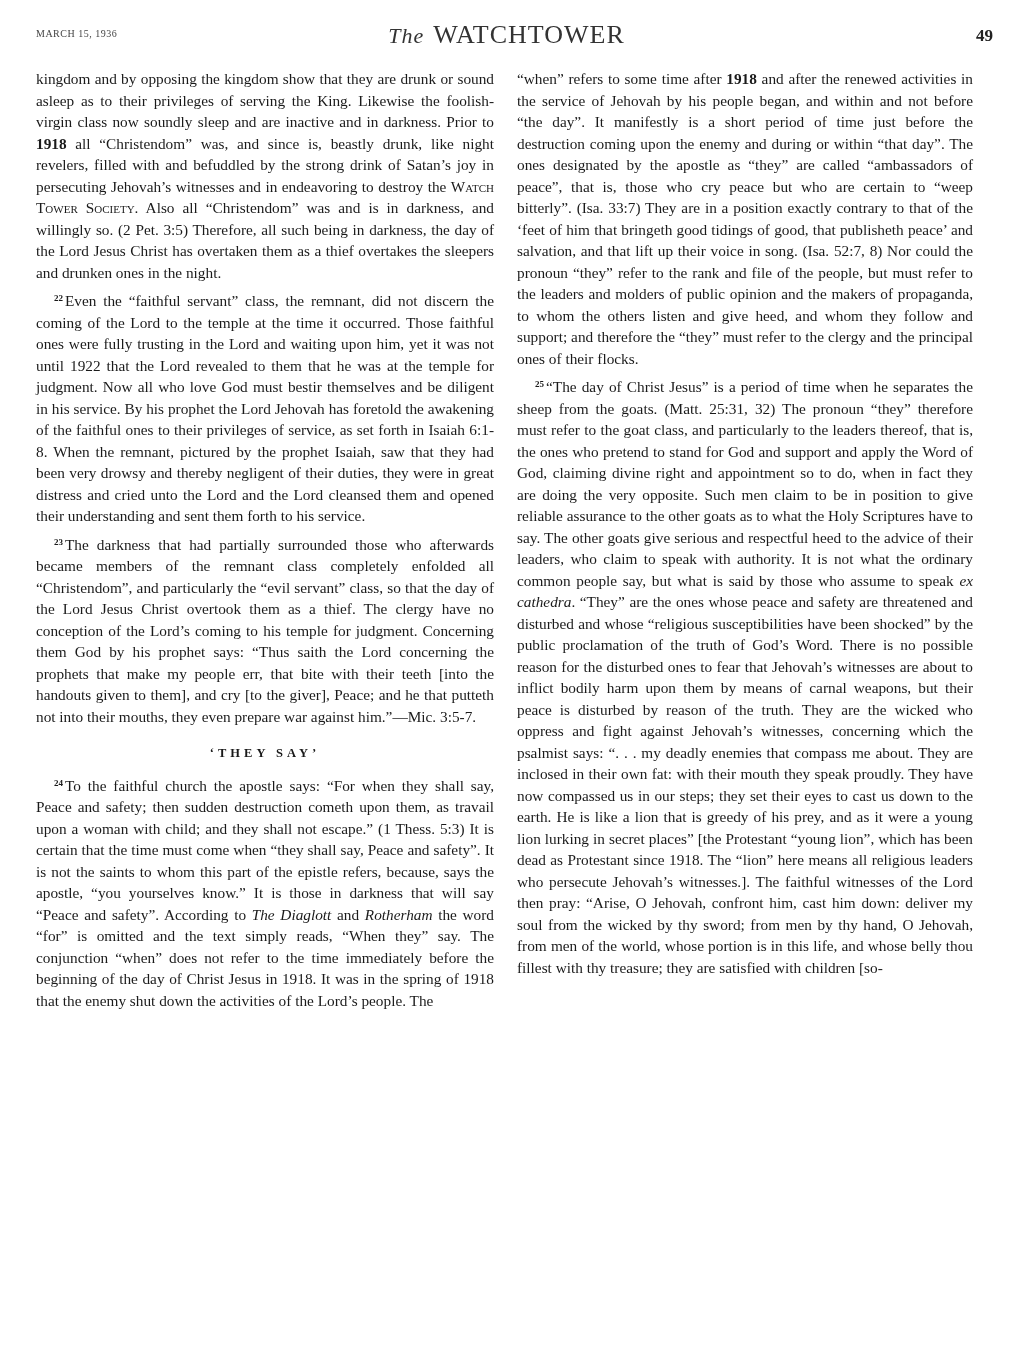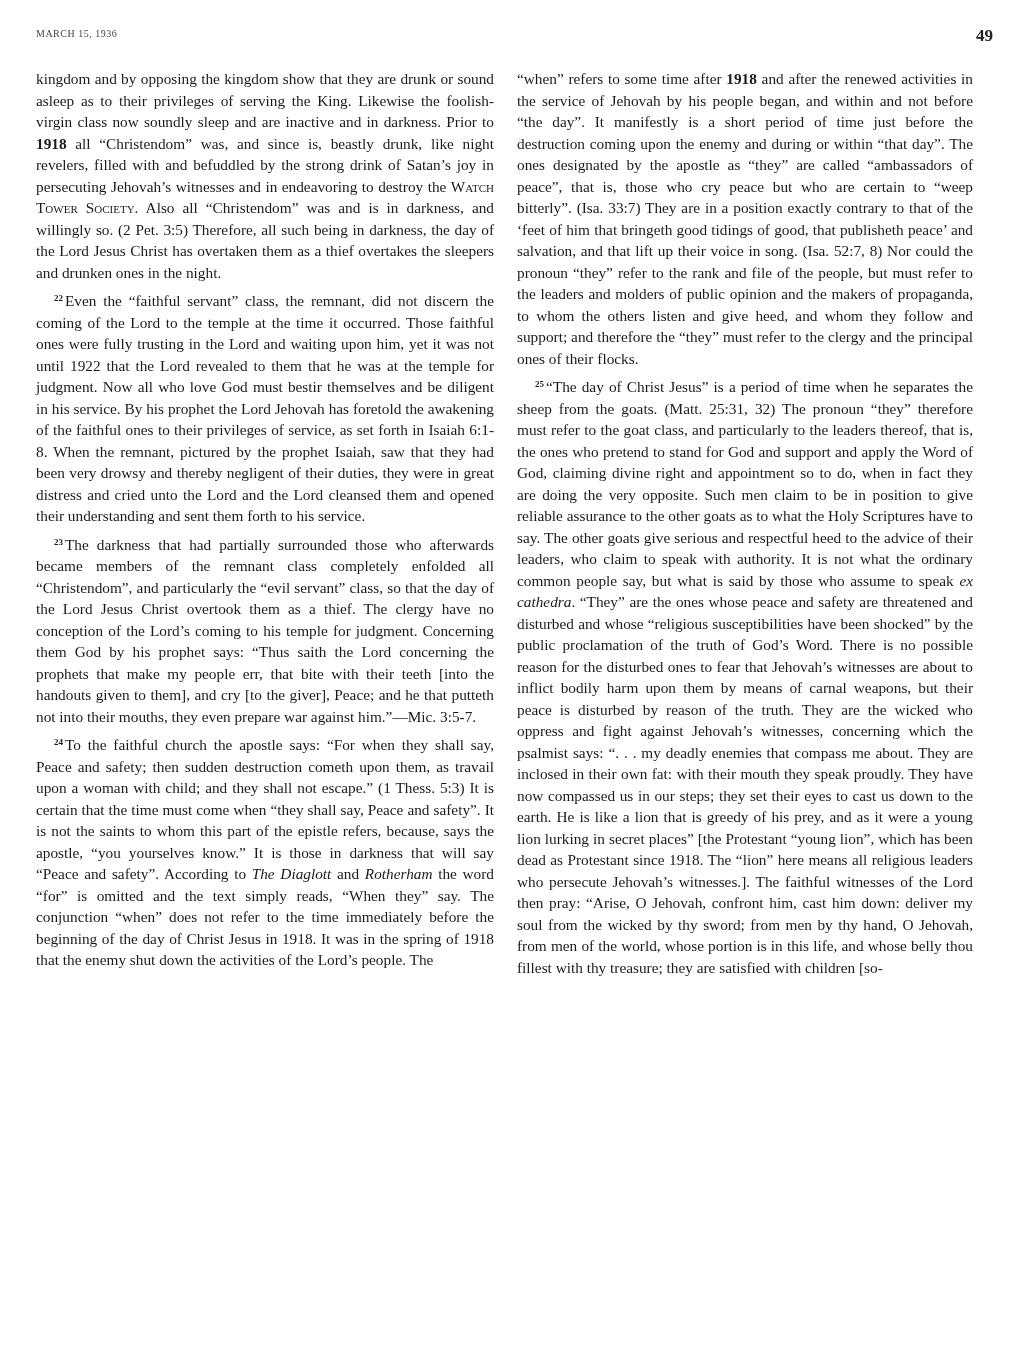--- a/index.html
+++ b/index.html
@@ -39,30 +39,35 @@
   .subhead {
     text-align: center; font-size: 12.5px; font-weight: bold; letter-spacing: 4px;
     margin: 16px 0 8px 0;
   }
 </style>
 </head>
 <body>
 
 <div class="header">
   <span class="hdr-date">MARCH 15, 1936</span>
+  <div class="hdr-title">
+    <span class="the">The</span>
+    <span>WATCHTOWER</span>
+  </div>
   <span class="hdr-page">49</span>
 </div>
 
 <div class="col left">
   <p><span>kingdom and by opposing the kingdom show that they are drunk or sound asleep as to their privileges of serving the King. Likewise the foolish-virgin class now soundly sleep and are inactive and in darkness. Prior to </span><span class="b">1918</span><span> all “Christendom” was, and since is, beastly drunk, like night revelers, filled with and befuddled by the strong drink of Satan’s joy in persecuting Jehovah’s witnesses and in endeavoring to destroy the </span><span class="sc">Watch Tower Society</span><span>. Also all “Christendom” was and is in darkness, and willingly so. (2 Pet. 3:5) Therefore, all such being in darkness, the day of the Lord Jesus Christ has overtaken them as a thief overtakes the sleepers and drunken ones in the night.</span></p>
 
   <p class="indent"><sup class="num">22</sup><span>Even the “faithful servant” class, the remnant, did not discern the coming of the Lord to the temple at the time it occurred. Those faithful ones were fully trusting in the Lord and waiting upon him, yet it was not until 1922 that the Lord revealed to them that he was at the temple for judgment. Now all who love God must bestir themselves and be diligent in his service. By his prophet the Lord Jehovah has foretold the awakening of the faithful ones to their privileges of service, as set forth in Isaiah 6:1-8. When the remnant, pictured by the prophet Isaiah, saw that they had been very drowsy and thereby negligent of their duties, they were in great distress and cried unto the Lord and the Lord cleansed them and opened their understanding and sent them forth to his service.</span></p>
 
   <p class="indent"><sup class="num">23</sup><span>The darkness that had partially surrounded those who afterwards became members of the remnant class completely enfolded all “Christendom”, and particularly the “evil servant” class, so that the day of the Lord Jesus Christ overtook them as a thief. The clergy have no conception of the Lord’s coming to his temple for judgment. Concerning them God by his prophet says: “Thus saith the Lord concerning the prophets that make my people err, that bite with their teeth [into the handouts given to them], and cry [to the giver], Peace; and he that putteth not into their mouths, they even prepare war against him.”—Mic. 3:5-7.</span></p>
 
+  <div class="subhead">‘THEY SAY’</div>
 
   <p class="indent"><sup class="num">24</sup><span>To the faithful church the apostle says: “For when they shall say, Peace and safety; then sudden destruction cometh upon them, as travail upon a woman with child; and they shall not escape.” (1 Thess. 5:3) It is certain that the time must come when “they shall say, Peace and safety”. It is not the saints to whom this part of the epistle refers, because, says the apostle, “you yourselves know.” It is those in darkness that will say “Peace and safety”. According to </span><span class="it">The Diaglott</span><span> and </span><span class="it">Rotherham</span><span> the word “for” is omitted and the text simply reads, “When they” say. The conjunction “when” does not refer to the time immediately before the beginning of the day of Christ Jesus in 1918. It was in the spring of 1918 that the enemy shut down the activities of the Lord’s people. The</span></p>
 </div>
 
 <div class="col right">
   <p><span>“when” refers to some time after </span><span class="b">1918</span><span> and after the renewed activities in the service of Jehovah by his people began, and within and not before “the day”. It manifestly is a short period of time just before the destruction coming upon the enemy and during or within “that day”. The ones designated by the apostle as “they” are called “ambassadors of peace”, that is, those who cry peace but who are certain to “weep bitterly”. (Isa. 33:7) They are in a position exactly contrary to that of the ‘feet of him that bringeth good tidings of good, that publisheth peace’ and salvation, and that lift up their voice in song. (Isa. 52:7, 8) Nor could the pronoun “they” refer to the rank and file of the people, but must refer to the leaders and molders of public opinion and the makers of propaganda, to whom the others listen and give heed, and whom they follow and support; and therefore the “they” must refer to the clergy and the principal ones of their flocks.</span></p>
 
   <p class="indent"><sup class="num">25</sup><span>“The day of Christ Jesus” is a period of time when he separates the sheep from the goats. (Matt. 25:31, 32) The pronoun “they” therefore must refer to the goat class, and particularly to the leaders thereof, that is, the ones who pretend to stand for God and support and apply the Word of God, claiming divine right and appointment so to do, when in fact they are doing the very opposite. Such men claim to be in position to give reliable assurance to the other goats as to what the Holy Scriptures have to say. The other goats give serious and respectful heed to the advice of their leaders, who claim to speak with authority. It is not what the ordinary common people say, but what is said by those who assume to speak </span><span class="it">ex cathedra</span><span>. “They” are the ones whose peace and safety are threatened and disturbed and whose “religious susceptibilities have been shocked” by the public proclamation of the truth of God’s Word. There is no possible reason for the disturbed ones to fear that Jehovah’s witnesses are about to inflict bodily harm upon them by means of carnal weapons, but their peace is disturbed by reason of the truth. They are the wicked who oppress and fight against Jehovah’s witnesses, concerning which the psalmist says: “. . . my deadly enemies that compass me about. They are inclosed in their own fat: with their mouth they speak proudly. They have now compassed us in our steps; they set their eyes to cast us down to the earth. He is like a lion that is greedy of his prey, and as it were a young lion lurking in secret places” [the Protestant “young lion”, which has been dead as Protestant since 1918. The “lion” here means all religious leaders who persecute Jehovah’s witnesses.]. The faithful witnesses of the Lord then pray: “Arise, O Jehovah, confront him, cast him down: deliver my soul from the wicked by thy sword; from men by thy hand, O Jehovah, from men of the world, whose portion is in this life, and whose belly thou fillest with thy treasure; they are satisfied with children [so-</span></p>
 </div>
 

